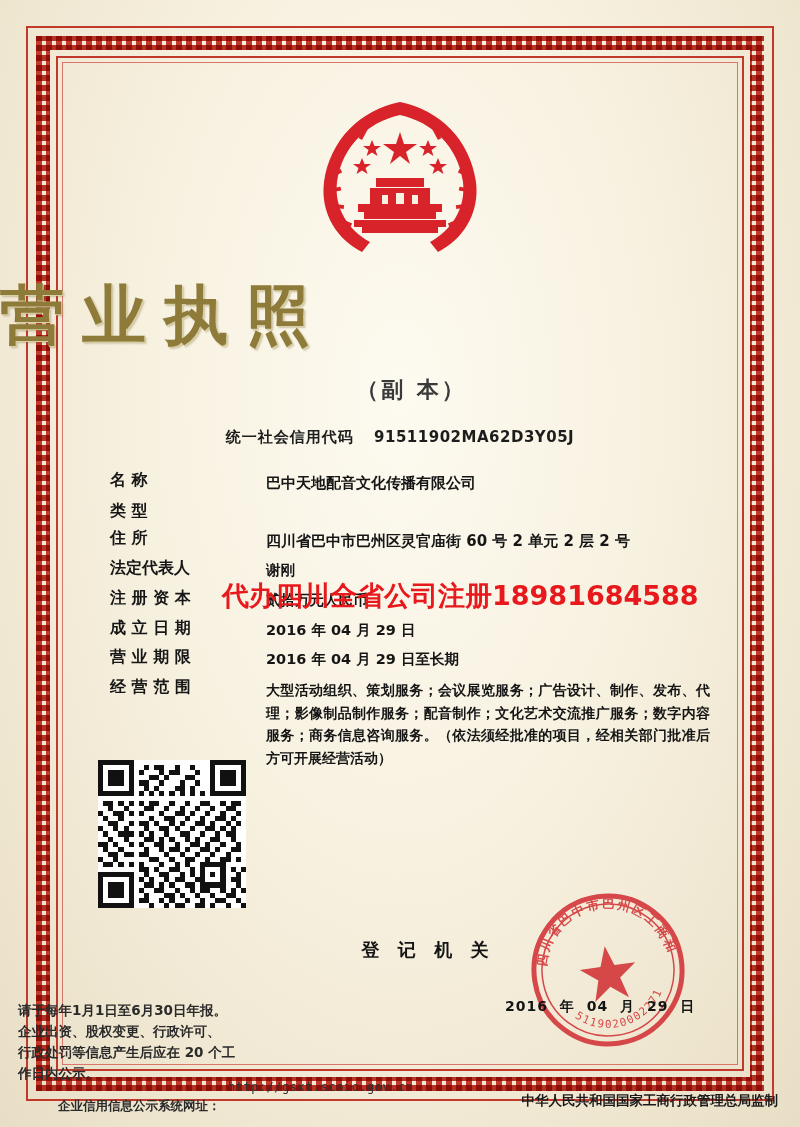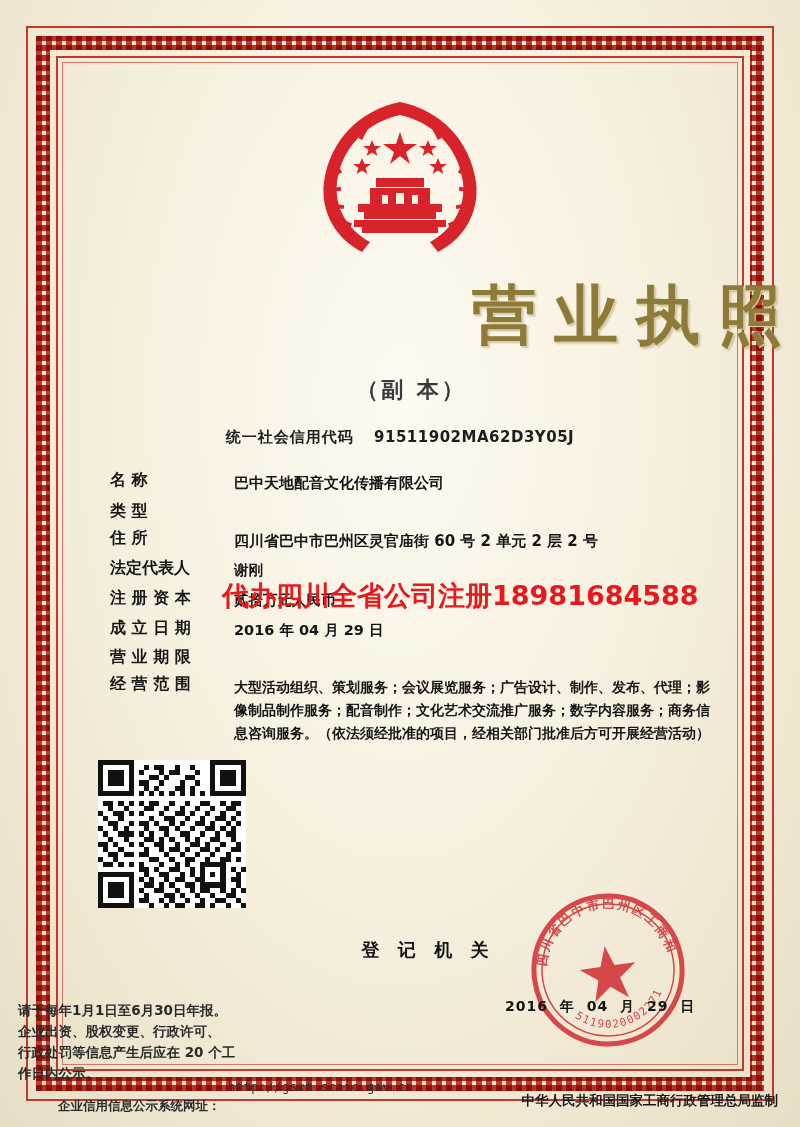--- a/index.html
+++ b/index.html
@@ -49,21 +49,21 @@
   
   .emblem {
     position:absolute; left:0; right:0; top:96px;
     display:flex; justify-content:center;
   }
   .emblem svg { display:block; }
 
   
   .title {
     position:absolute; left:0; right:0; top:272px;
-    text-align:right;
+    text-align:left;
     font-family: "DejaVu Sans", sans-serif;
     font-size: 64px;
     font-weight: 700;
     letter-spacing: 18px;
     color: #8e7b3a;
     text-shadow: 1px 1px 0 #d8cfa4, 2px 2px 2px rgba(120,100,40,.35);
   }
   .subtitle {
     position:absolute; left:0; right:0; top:375px;
     text-align:center;
@@ -80,21 +80,21 @@
     font-weight:700;
     color:#1d1d1d;
     letter-spacing: 1px;
   }
   .credit-code .num { margin-left: 14px; letter-spacing: .5px; }
 
   
   .fields {
     position:absolute; left:110px; top:470px; width:600px;
   }
-  .row { display:flex; align-items:flex-start; margin-bottom: 6px; }
+  .row { display:flex; align-items:flex-start; margin-bottom: 6px; gap: 32px; }
   .row .label {
     width: 124px; flex: 0 0 124px;
     font-size: 16px; font-weight: 700; color:#161616;
     letter-spacing: 0px;
     display:flex; justify-content:space-between;
   }
   .row .value {
     flex: 1 1 auto;
     font-size: 14.5px; font-weight:700; color:#151515;
     line-height: 1.5;
@@ -260,20 +260,21 @@
       <div class="value">贰拾万元人民币</div>
     </div>
 
     <div class="row">
       <div class="label">成 立 日 期</div>
       <div class="value">2016 年 04 月 29 日</div>
     </div>
 
     <div class="row">
       <div class="label">营 业 期 限</div>
+      <div class="value">2016 年 04 月 29 日至长期</div>
     </div>
 
     <div class="row tall">
       <div class="label">经 营 范 围</div>
       <div class="value scope">大型活动组织、策划服务；会议展览服务；广告设计、制作、发布、代理；影像制品制作服务；配音制作；文化艺术交流推广服务；数字内容服务；商务信息咨询服务。（依法须经批准的项目，经相关部门批准后方可开展经营活动）</div>
     </div>
   </div>
 
   <div class="qr">
     <svg width="148" height="148" viewBox="0 0 29 29" shape-rendering="crispEdges" aria-hidden="true">

